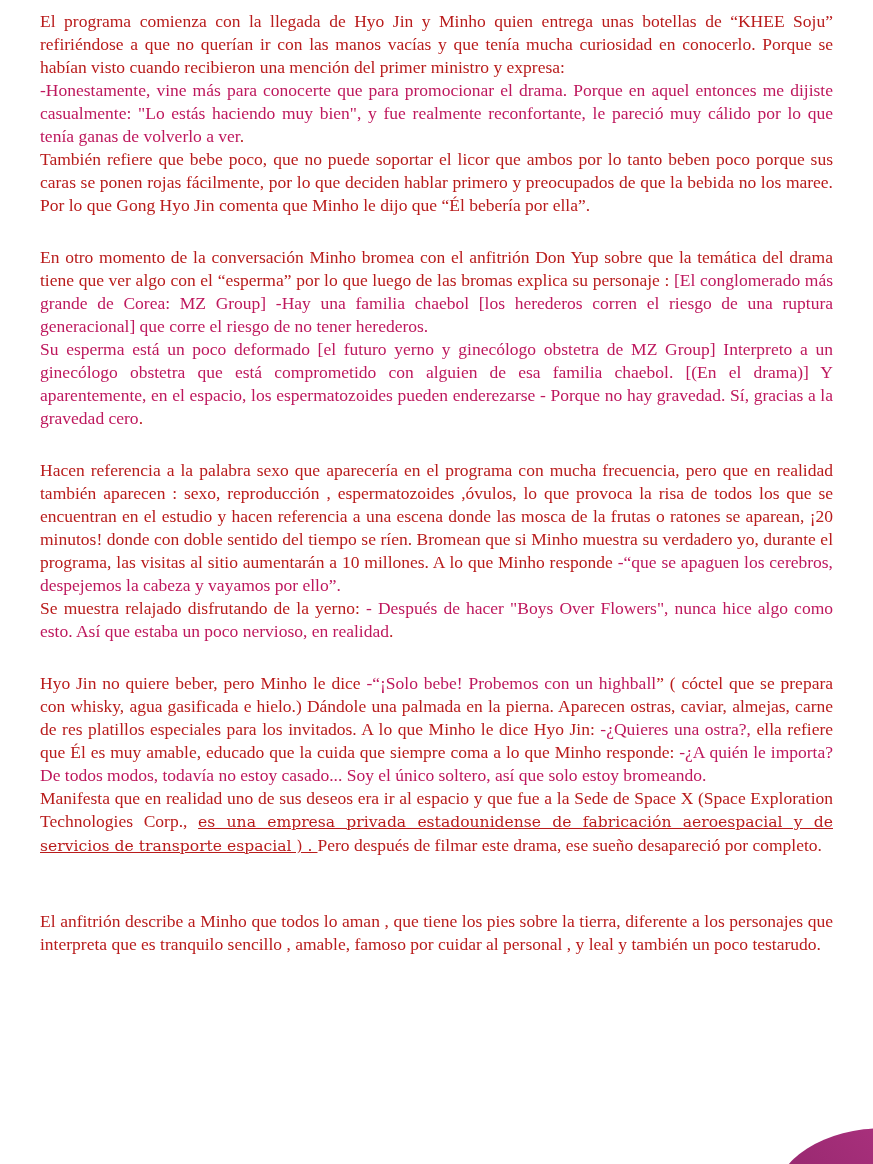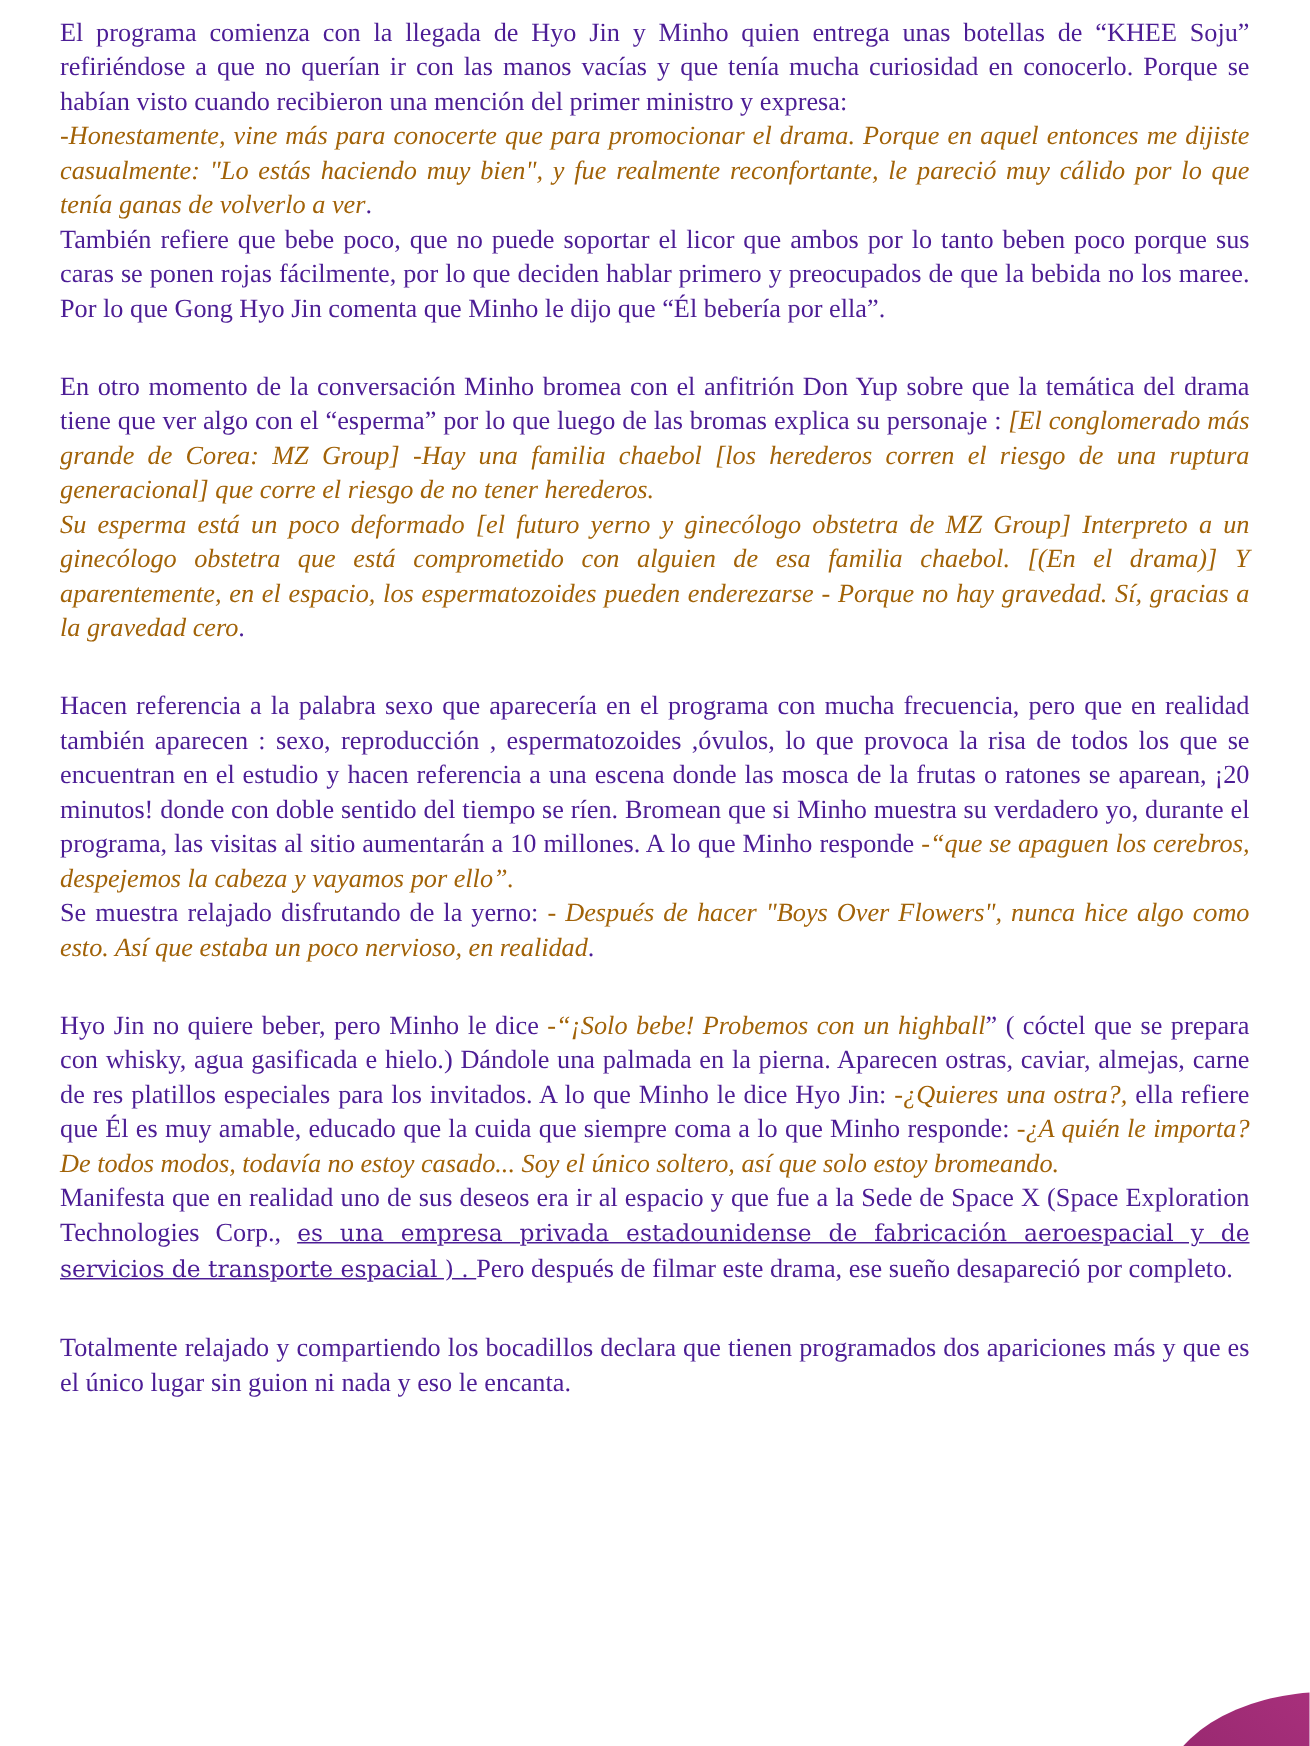--- a/index.html
+++ b/index.html
@@ -13,22 +13,22 @@
   .text-body {
     position: absolute;
     left: 40px; right: 40px; top: 10px;
     font-size: 17.5px;
     line-height: 23px;
     text-align: justify;
     color: #0a0a0a;
   }
   .para { margin: 0 0 29px 0; }
   .para.gap-large { }
-  .seg-normal { color: #4c1d95; font-style: normal; }
-  .seg-quote { color: #a16207; font-style: italic; }
+  .seg-normal { color: #b91c1c; font-style: normal; }
+  .seg-quote { color: #be185d; }
   .seg-alt { font-family: "DejaVu Serif", serif; font-size: 15.6px; text-decoration: underline; }
   .corner-ellipse {
     position: absolute;
     left: 775px; top: 1128px;
     width: 220px; height: 140px;
     border-radius: 50%;
     background: linear-gradient(225deg, #b23483 10%, #94276d 80%);
   }
 </style>
 </head>
@@ -56,19 +56,19 @@
     <span class="seg-normal">Se muestra relajado disfrutando de la yerno: </span><span class="seg-quote">- Después de hacer "Boys Over Flowers", nunca hice algo como esto. Así que estaba un poco nervioso, en realidad</span><span class="seg-normal">.</span>
   </p>
 
   <p class="para">
     <span class="seg-normal">Hyo Jin no quiere beber, pero Minho le dice </span><span class="seg-quote">-“¡Solo bebe! Probemos con un highball</span><span class="seg-normal">” ( cóctel que se prepara con whisky, agua gasificada e hielo.) Dándole una palmada en la pierna. Aparecen ostras, caviar, almejas, carne de res platillos especiales para los invitados. A lo que Minho le dice Hyo Jin: </span><span class="seg-quote">-¿Quieres una ostra?, </span><span class="seg-normal">ella refiere que Él es muy amable, educado que la cuida que siempre coma a lo que Minho responde: </span><span class="seg-quote">-¿A quién le importa? De todos modos, todavía no estoy casado... Soy el único soltero, así que solo estoy bromeando.</span>
     <br>
     <span class="seg-normal">Manifesta que en realidad uno de sus deseos era ir al espacio y que fue a la Sede de Space X (Space Exploration Technologies Corp., </span><span class="seg-normal seg-alt">es una empresa privada estadounidense de fabricación aeroespacial y de servicios de transporte espacial ) . </span><span class="seg-normal">Pero después de filmar este drama, ese sueño desapareció por completo.</span>
   </p>
 
   <p class="para">
-    <span class="seg-normal">Totalmente relajado y compartiendo los bocadillos declara que tienen programados dos apariciones más y que es el único lugar sin guion ni nada y eso le encanta.</span>
     <br>
+    <span class="seg-normal">El anfitrión describe a Minho que todos lo aman , que tiene los pies sobre la tierra, diferente a los personajes que interpreta que es tranquilo sencillo , amable, famoso por cuidar al personal , y leal y también un poco testarudo.</span>
   </p>
 
 </div>
 
 <div class="corner-ellipse"></div>
 
 </body></html>

